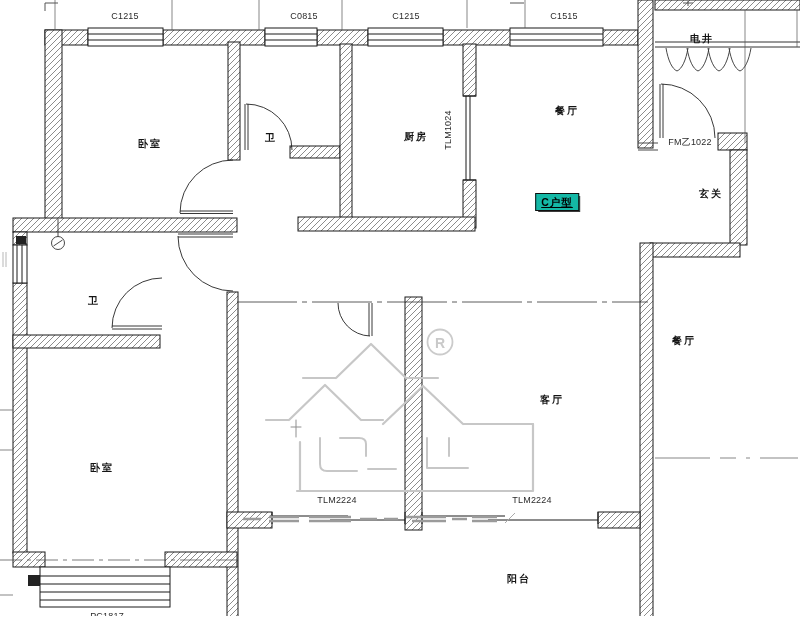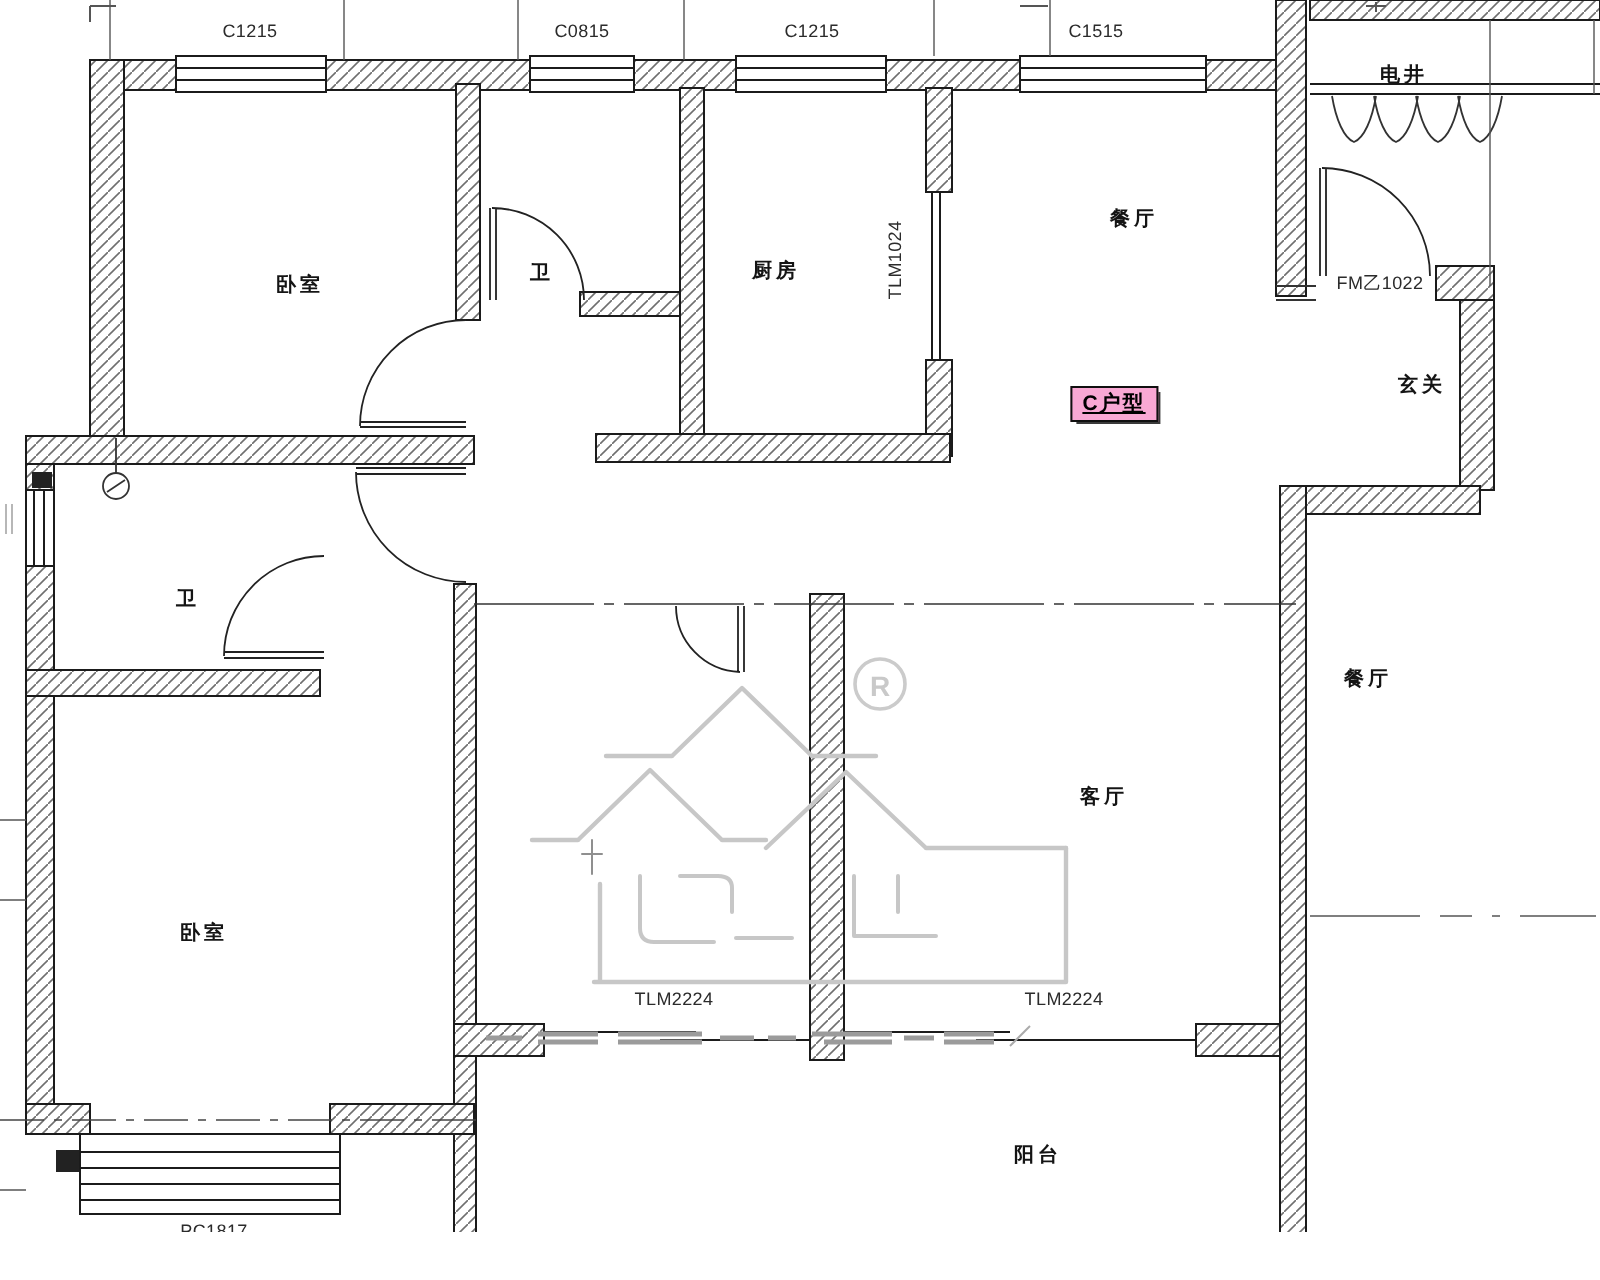--- a/index.html
+++ b/index.html
@@ -8,21 +8,21 @@
   #plan svg{position:absolute;left:0;top:0;}
   .lbl{position:absolute;transform:translate(-50%,-50%);
        font:700 10px/1.1 "Liberation Sans",sans-serif;letter-spacing:2px;
        color:#141414;white-space:nowrap;z-index:5;}
   .code{position:absolute;transform:translate(-50%,-50%);
         font:400 9px/1 "Liberation Sans",sans-serif;letter-spacing:.2px;
         color:#2b2b2b;white-space:nowrap;z-index:5;}
   .code.vert{transform:translate(-50%,-50%) rotate(-90deg);}
   .badge{position:absolute;transform:translate(-50%,-50%);
          border:1px solid #101010;box-shadow:2px 2px 0 -1px #3a3a3a;
-         background:#f9a8d4;padding:1px 5px;z-index:6;
+         background:#14b8a6;padding:1px 5px;z-index:6;
          font:700 10.5px/14px "Liberation Sans",sans-serif;letter-spacing:1px;color:#000;text-decoration:underline;}
   .regmark{position:absolute;transform:translate(-50%,-50%);
            font:700 14px/1 "Liberation Sans",sans-serif;color:#c9c9c9;z-index:4;}
 </style>
 </head>
 <body>
 
 <div id="plan">
 
   <svg width="800" height="640" viewBox="0 0 800 640">
@@ -141,28 +141,28 @@
 
     <g stroke="#9b9b9b" stroke-width="2.4" fill="none">
       <path d="M243,519 H261 M269,517 H299 M269,521 H299 M309,517 H351 M309,521 H351
                M360,519 H377 M384,519 H398 M406,517 H446 M412,521 H446
                M452,519 H467 M472,517 H497 M472,521 H497"></path>
       <path stroke="#ababab" stroke-width="1" d="M505,523 L515,513"></path>
     </g>
   </svg>
 
   <div class="code" style="left:125px;top:16px">C1215</div>
-  <div class="code" style="left:291px;top:16px">C0815</div>
+  <div class="code" style="left:304px;top:16px">C0815</div>
   <div class="code" style="left:406px;top:16px">C1215</div>
-  <div class="code" style="left:548px;top:16px">C1515</div>
+  <div class="code" style="left:564px;top:16px">C1515</div>
 
   <div class="lbl" style="left:702px;top:38px">电井</div>
   <div class="lbl" style="left:150px;top:143px">卧室</div>
   <div class="lbl" style="left:271px;top:137px">卫</div>
-  <div class="lbl" style="left:388px;top:136px">厨房</div>
+  <div class="lbl" style="left:416px;top:136px">厨房</div>
   <div class="lbl" style="left:567px;top:110px">餐厅</div>
   <div class="lbl" style="left:711px;top:193px">玄关</div>
   <div class="lbl" style="left:94px;top:300px">卫</div>
   <div class="lbl" style="left:684px;top:340px">餐厅</div>
   <div class="lbl" style="left:552px;top:399px">客厅</div>
   <div class="lbl" style="left:102px;top:467px">卧室</div>
   <div class="lbl" style="left:519px;top:578px">阳台</div>
 
   <div class="code vert" style="left:448px;top:130px">TLM1024</div>
   <div class="code" style="left:690px;top:142px">FM乙1022</div>

